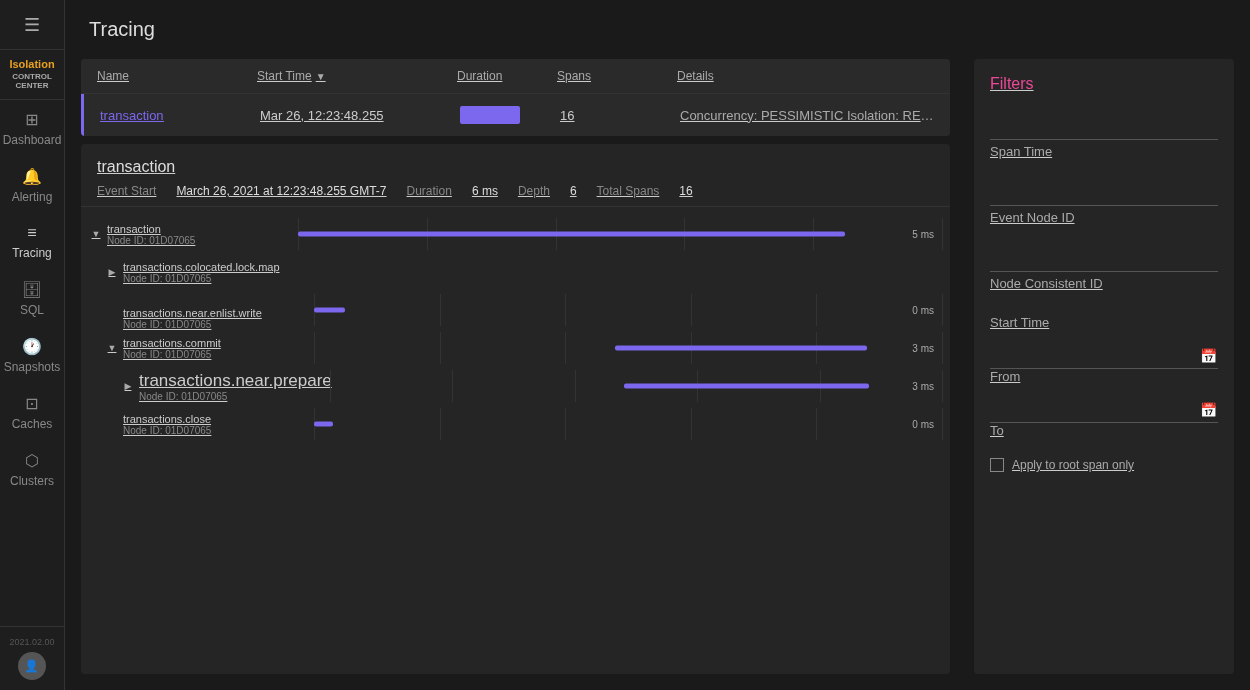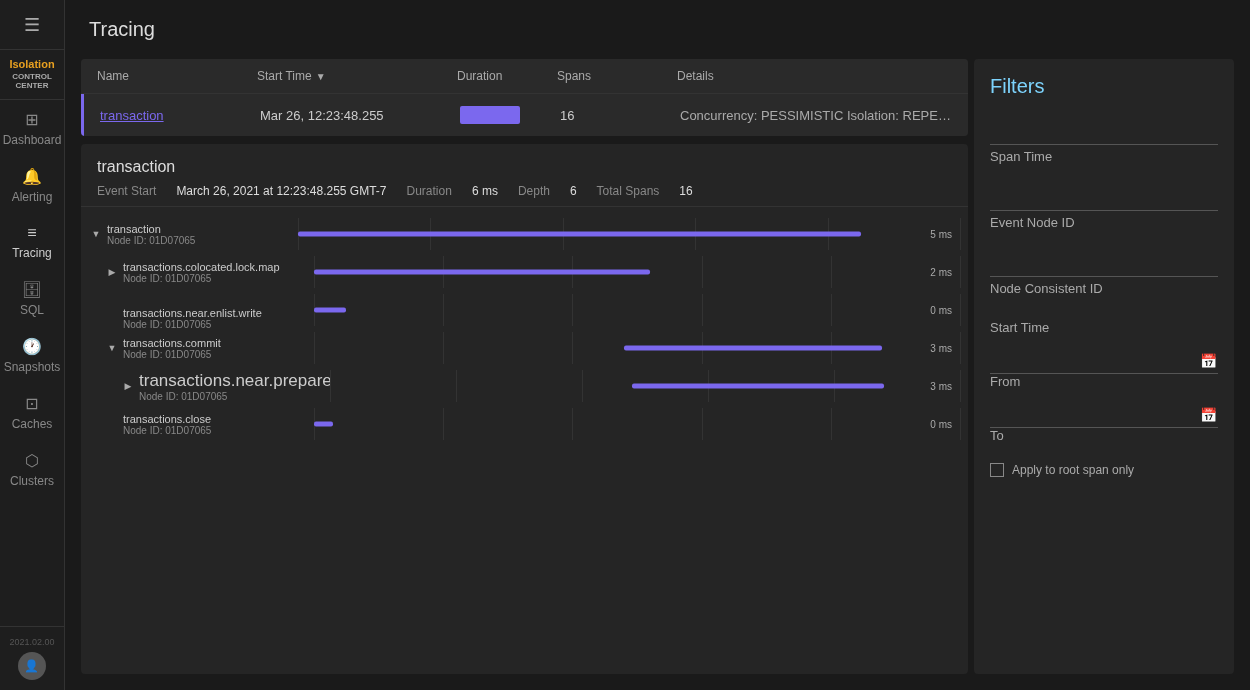--- a/index.html
+++ b/index.html
@@ -104,21 +104,22 @@
       text-transform: uppercase;
       letter-spacing: 0.5px;
     }
 
     
     .content-area {
       flex: 1;
       display: flex;
       overflow: hidden;
       padding: 0 16px 16px 16px;
-      gap: 6px;
+      gap: 24px;
+      text-decoration: underline;
     }
 
     .left-panel {
       flex: 1;
       display: flex;
       flex-direction: column;
       overflow: hidden;
       gap: 0;
     }
 
@@ -181,21 +182,21 @@
     .filters-panel {
       width: 260px;
       background: #252525;
       border-radius: 4px;
       padding: 16px;
       flex-shrink: 0;
       display: flex;
       flex-direction: column;
       gap: 20px;
     }
-    .filters-title { color: #7dd3fc; font-size: 20px; font-weight: normal; }
+    .filters-title { color: #ec4899; font-size: 16px; font-weight: normal; }
     .filter-field { display: flex; flex-direction: column; gap: 4px; }
     .filter-input {
       background: transparent;
       border: none;
       border-bottom: 1px solid #555;
       color: #ddd;
       padding: 6px 0;
       font-size: 12px;
       outline: none;
       width: 100%;
@@ -343,30 +344,20 @@
                 <div style="position: absolute; height: 5px; background: rgb(123, 104, 238); border-radius: 2px; left: 0%; width: 85%; top: 50%; transform: translateY(-50%);"></div>
                 <div style="position: absolute; right: 8px; top: 50%; transform: translateY(-50%); font-size: 10px; color: rgb(170, 170, 170);">5 ms</div>
               </div>
             </div>
             <div style="display: flex; align-items: center; padding: 3px 8px 3px 24px; height: 38px;">
               <span style="width: 14px; height: 14px; display: flex; align-items: center; justify-content: center; color: rgb(170, 170, 170); font-size: 9px; flex-shrink: 0; cursor: pointer;">▶</span>
               <div style="width: 195px; flex-shrink: 0; padding-left: 4px;">
                 <div style="color:#ccc;font-size:11px;">transactions.colocated.lock.map</div>
                 <div style="color:#888;font-size:10px;">Node ID: 01D07065</div>
               </div>
-              <div style="flex: 1 1 0%; position: relative; height: 100%; display: flex; align-items: center;">
-                <div style="position: absolute; top: 0px; bottom: 0px; width: 1px; background: rgb(51, 51, 51); left: 0%;"></div>
-                <div style="position: absolute; top: 0px; bottom: 0px; width: 1px; background: rgb(51, 51, 51); left: 20%;"></div>
-                <div style="position: absolute; top: 0px; bottom: 0px; width: 1px; background: rgb(51, 51, 51); left: 40%;"></div>
-                <div style="position: absolute; top: 0px; bottom: 0px; width: 1px; background: rgb(51, 51, 51); left: 60%;"></div>
-                <div style="position: absolute; top: 0px; bottom: 0px; width: 1px; background: rgb(51, 51, 51); left: 80%;"></div>
-                <div style="position: absolute; top: 0px; bottom: 0px; width: 1px; background: rgb(51, 51, 51); left: 100%;"></div>
-                <div style="position: absolute; height: 5px; background: rgb(123, 104, 238); border-radius: 2px; left: 0%; width: 52%; top: 50%; transform: translateY(-50%);"></div>
-                <div style="position: absolute; right: 8px; top: 50%; transform: translateY(-50%); font-size: 10px; color: rgb(170, 170, 170);">2 ms</div>
-              </div>
             </div>
             <div style="display: flex; align-items: center; padding: 3px 8px 3px 24px; height: 38px;">
               <span style="width: 14px; height: 14px; display: flex; align-items: center; justify-content: center; color: rgb(170, 170, 170); font-size: 9px; flex-shrink: 0; cursor: pointer;"></span>
               <div style="width: 195px; flex-shrink: 0; padding-left: 4px; margin-top: 16px;">
                 <div style="color:#ccc;font-size:11px;">transactions.near.enlist.write</div>
                 <div style="color:#888;font-size:10px;">Node ID: 01D07065</div>
               </div>
               <div style="flex: 1 1 0%; position: relative; height: 100%; display: flex; align-items: center;">
                 <div style="position: absolute; top: 0px; bottom: 0px; width: 1px; background: rgb(51, 51, 51); left: 0%;"></div>
                 <div style="position: absolute; top: 0px; bottom: 0px; width: 1px; background: rgb(51, 51, 51); left: 20%;"></div>

